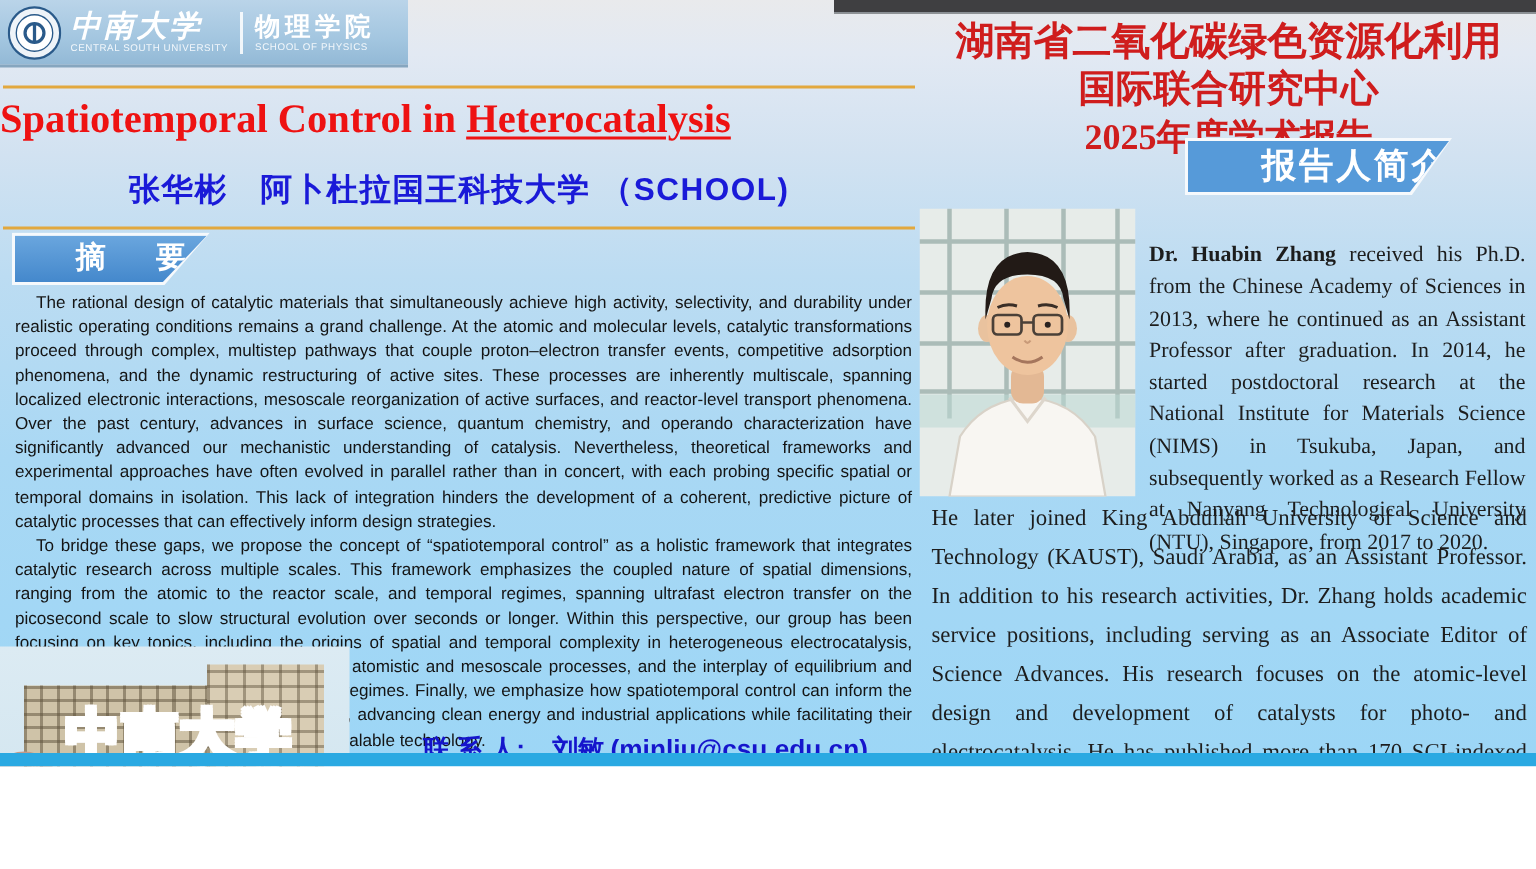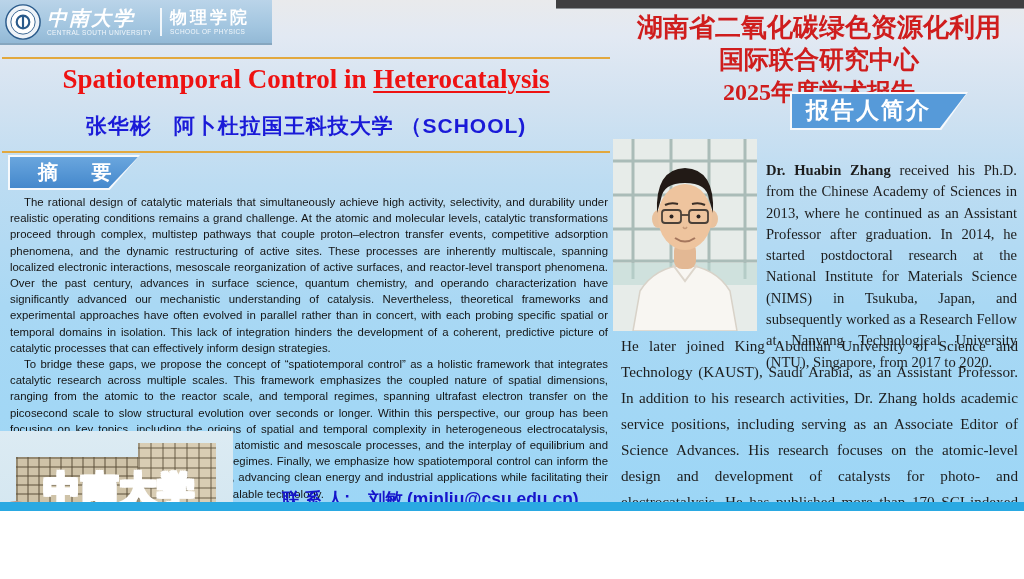--- a/index.html
+++ b/index.html
@@ -22,28 +22,28 @@
   
   .masthead{position:absolute;left:620px;top:12px;width:398px;text-align:center;color:#cf1d1d;font-weight:800;
     font-family:"Liberation Serif",serif;}
   .masthead .m1{font-size:26px;line-height:32px;}
   .masthead .m2{font-size:25px;line-height:32px;}
   .masthead .m3{font-size:24px;line-height:32px;}
   
   .rule{position:absolute;left:2px;width:608px;height:2px;background:#e2a83e;}
   .rule1{top:57px;} .rule2{top:151px;}
   
-  .talk-title{position:absolute;left:0;top:64px;width:612px;margin:0;text-align:center;
+  .talk-title{position:absolute;left:0;top:64px;width:612px;margin:0;
     font-family:"Liberation Serif",serif;font-weight:bold;font-size:27px;color:#ee1212;}
   .talk-title .u{text-decoration:underline;text-decoration-thickness:2px;text-underline-offset:3px;}
   .speaker{position:absolute;left:0;top:112px;width:612px;text-align:center;
     font-weight:bold;font-size:21px;color:#1a1ad8;letter-spacing:1px;}
   
   .badge{position:absolute;background:#f6f9fc;}
-  .badge .badge-inner{position:absolute;left:2px;top:2px;right:2px;bottom:2px;color:#fff;font-weight:bold;}
+  .badge .badge-inner{position:absolute;left:2px;top:2px;right:2px;bottom:2px;color:#fff;font-weight:bold;text-align:right;}
   .badge-abstract{left:8px;top:155px;width:132px;height:35px;clip-path:polygon(0 0,100% 0,77% 100%,0 100%);}
   .badge-abstract .badge-inner{background:linear-gradient(180deg,#6aa6de,#4488cc);clip-path:polygon(0 0,100% 0,77% 100%,0 100%);
     font-size:20px;line-height:30px;padding-left:28px;letter-spacing:14px;}
   .badge-bio{left:790px;top:92px;width:178px;height:38px;clip-path:polygon(0 0,100% 0,85% 100%,0 100%);}
   .badge-bio .badge-inner{background:#569ad9;clip-path:polygon(0 0,100% 0,85% 100%,0 100%);
     font-size:23px;line-height:33px;padding-left:14px;letter-spacing:2px;}
   
   .abstract-text{position:absolute;left:10px;top:194px;width:598px;font-size:11.4px;line-height:16.2px;
     color:#141414;text-align:justify;}
   .abstract-text p{margin:0;text-indent:14px;}

